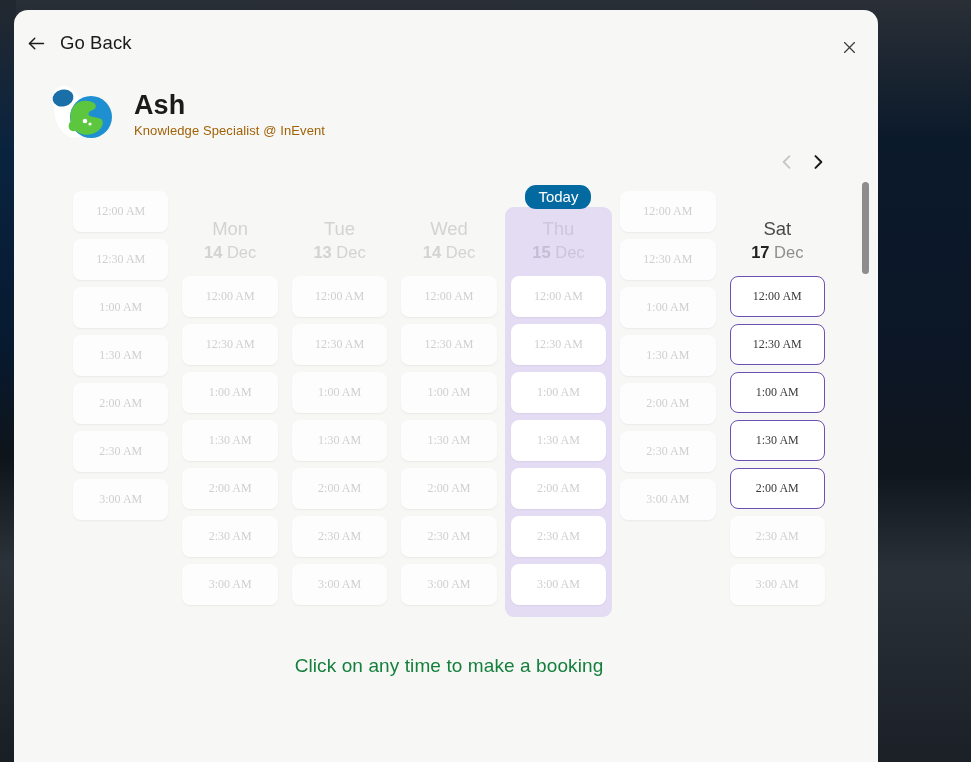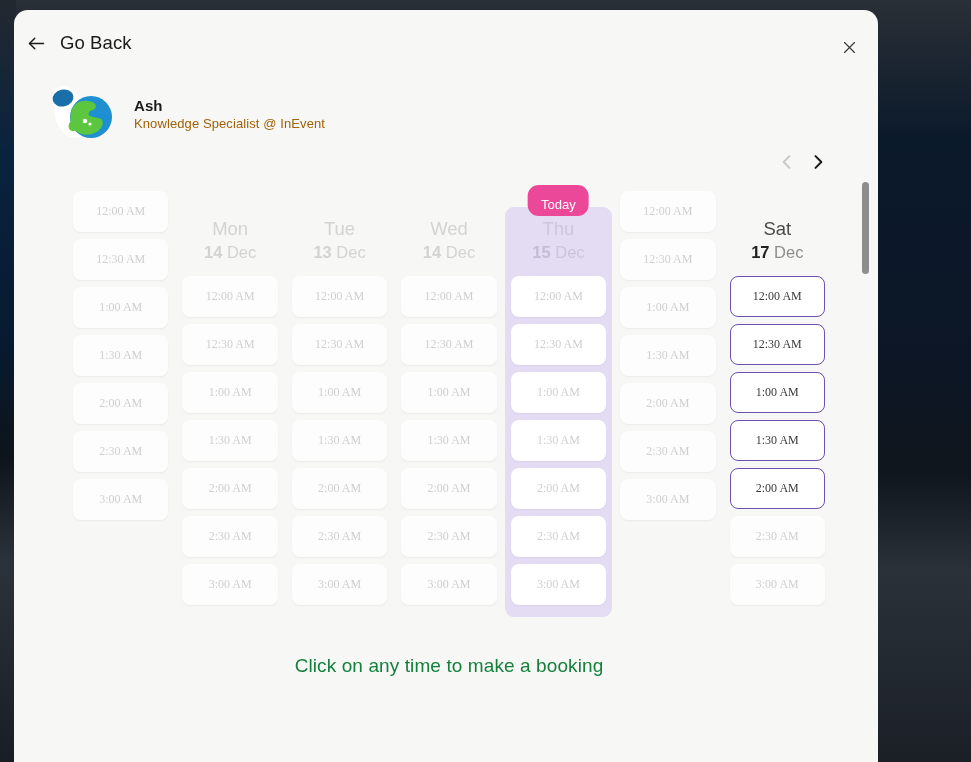--- a/index.html
+++ b/index.html
@@ -92,21 +92,21 @@
   }
   .avatar {
     width: 76px;
     height: 66px;
     flex: 0 0 auto;
     position: relative;
   }
   .avatar svg { display: block; }
   .profile-text { display: flex; flex-direction: column; justify-content: center; gap: 2px; }
   .profile-name {
-    font-size: 15px;
+    font-size: 27px;
     font-weight: bold;
     color: #1b1b1b;
     letter-spacing: .1px;
   }
   .profile-role {
     font-size: 13px;
     color: #a16207;
     letter-spacing: .1px;
   }
 
@@ -158,24 +158,24 @@
     border-radius: 9px;
     z-index: 0;
   }
   .daycol > * { position: relative; z-index: 1; }
 
   .today-badge {
     position: absolute;
     top: -6px;
     left: 50%;
     transform: translateX(-50%);
-    background: #ec4899;
+    background: #0369a1;
     color: #fff;
-    font-size: 13px;
-    padding: 12px 13px 4px;
+    font-size: 15px;
+    padding: 3px 13px 4px;
     border-radius: 11px;
     z-index: 3;
     white-space: nowrap;
   }
 
   .dayhead {
     text-align: center;
     padding-top: 26px;
     padding-bottom: 11px;
   }

